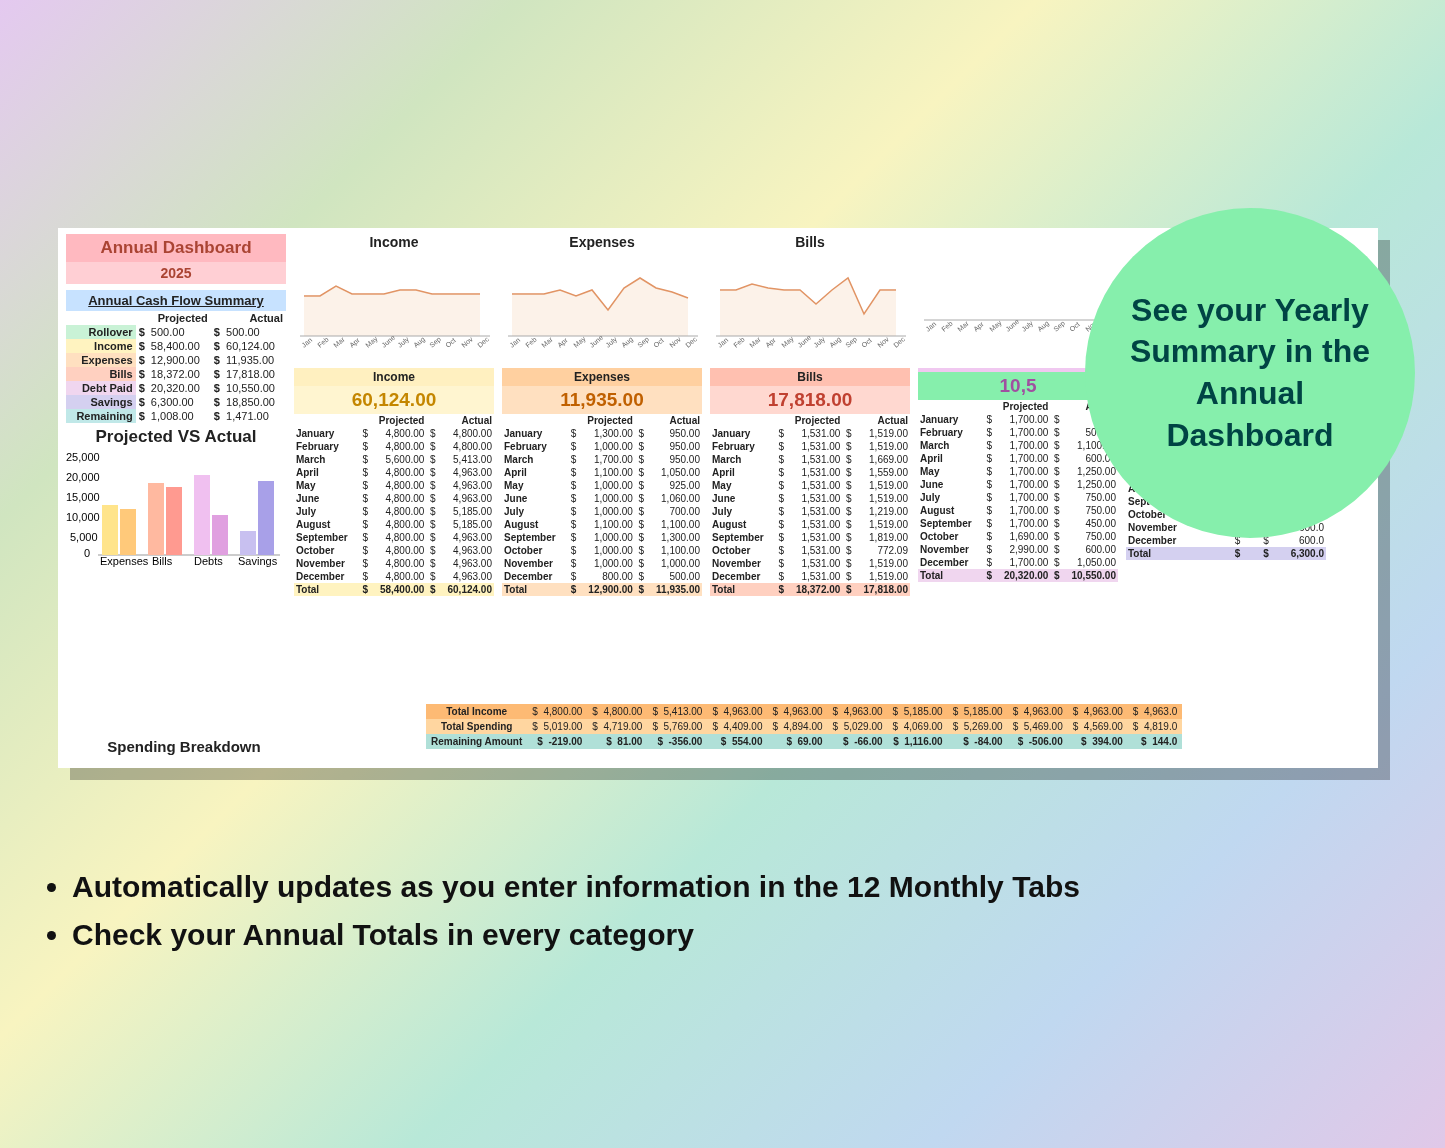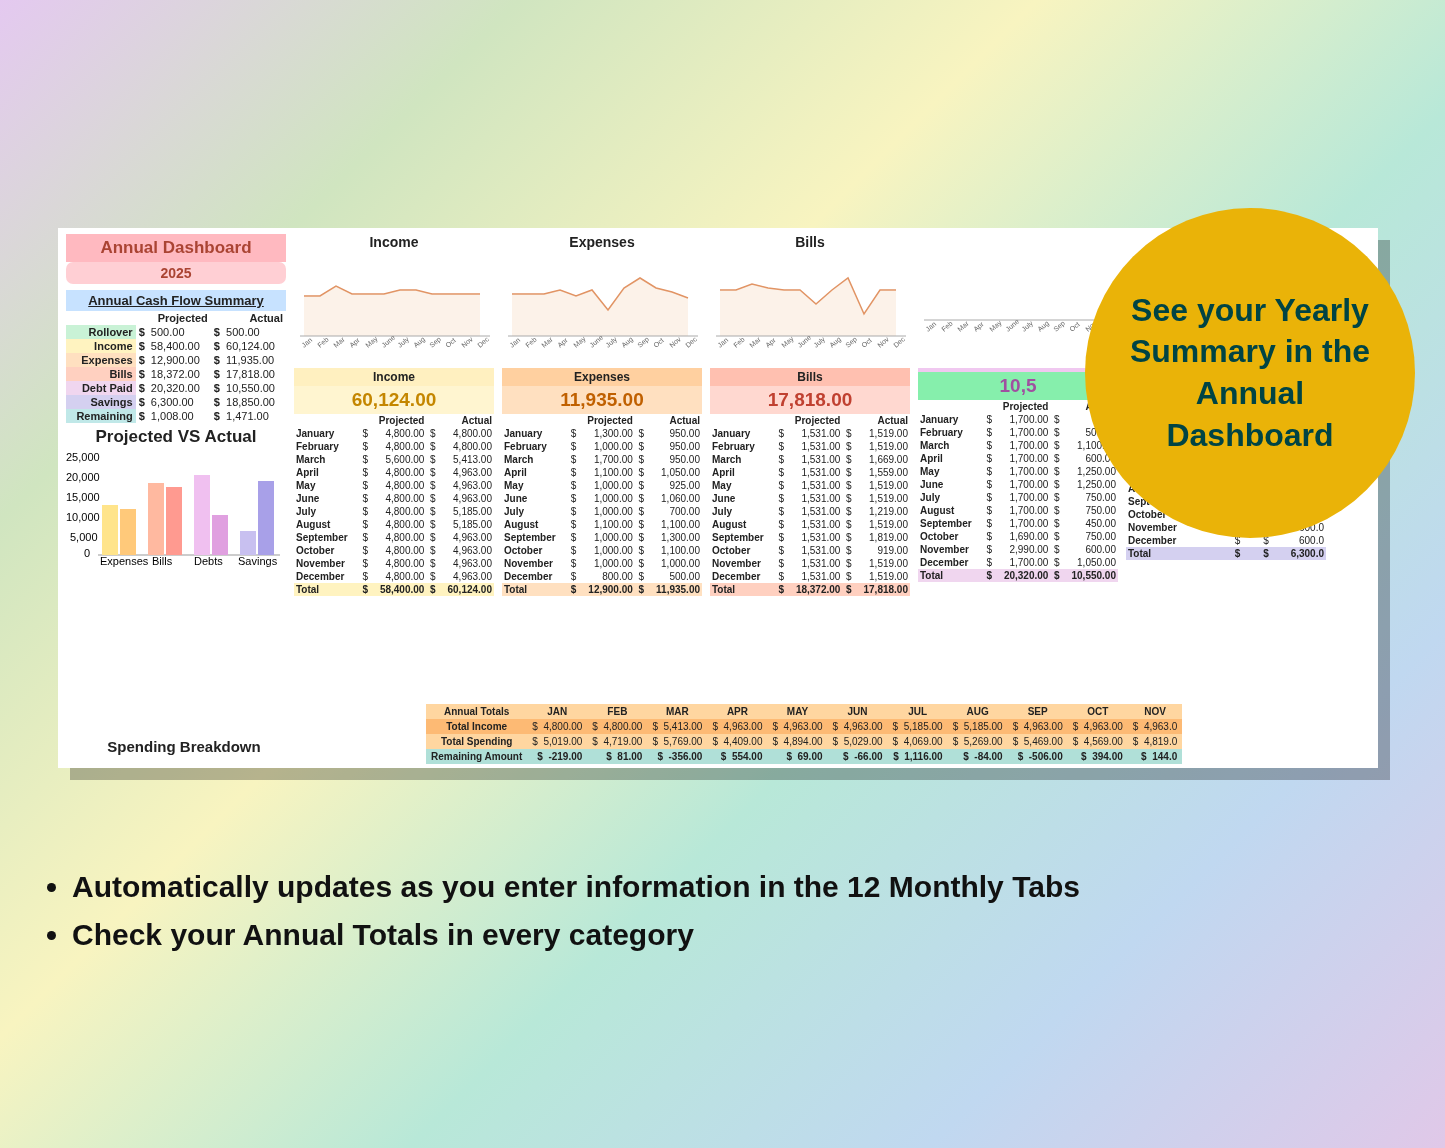--- a/index.html
+++ b/index.html
@@ -4,21 +4,21 @@
 <style>
   * { box-sizing: border-box; margin: 0; padding: 0; }
   body { font-family: Arial, Helvetica, sans-serif; width: 1445px; height: 1148px; position: relative; }
   .bg { width: 1445px; height: 1148px; background: linear-gradient(135deg,#e4c9f0 0%,#d0e5c0 20%,#f8f4c0 40%,#b8e8d8 60%,#c0d8f0 80%,#e0c8e8 100%); position: absolute; inset:0; }
   .title { font-size: 104px; font-weight: 800; text-align: center; padding-top: 34px; letter-spacing:-2px; color:#0a0a0a; }
   .card-shadow { position:absolute; left:70px; top:240px; width:1320px; height:540px; background:#0004; }
   .card { position:absolute; left:58px; top:228px; width:1320px; height:540px; background:#fff; overflow:hidden; font-size:11px; color:#222; }
 
   .left { position:absolute; left:8px; top:6px; width:220px; }
   .ad-title { background:#ffb9c0; text-align:center; font-weight:700; font-size:17px; padding:4px; color:#a43; }
-  .ad-year { background:#ffcfd4; text-align:center; font-weight:700; font-size:14px; padding:3px; color:#a43;border-radius:7px; }
+  .ad-year { background:#ffcfd4; text-align:center; font-weight:700; font-size:14px; padding:3px; color:#a43; }
   .acf-title { background:#c7e2ff; text-align:center; font-size:13px; padding:3px; font-weight:700;text-decoration:underline; }
   table.sm { width:100%; border-collapse:collapse; font-size:11px; }
   table.sm td { padding:1px 3px; }
   .lab { text-align:right; font-weight:700; }
   .rollover { background:#c9f2d6;margin-top:20px; } .income-r { background:#fff3c0; } .expenses-r { background:#ffe0c0; }
   .bills-r { background:#ffd0c0; } .debt-r { background:#f0d6ef; } .savings-r { background:#d4d0f0; }
   .remaining-r { background:#c0e8e8; font-weight:700; }
   .pvahd { text-align:center; font-weight:700; font-size:17px; margin-top:4px; }
 
   .chartbox { position:absolute; top:6px; width:200px; height:130px; }
@@ -36,21 +36,21 @@
   table.mt td.num, table.mt th.num { text-align:right; }
   tr.totalrow td { font-weight:700; }
 
   .annual { position:absolute; left:368px; top:476px; right:0; }
   table.atot { border-collapse:collapse; font-size:10px; }
   table.atot td, table.atot th { padding:2px 5px; text-align:right; white-space:nowrap; }
   table.atot th { text-align:center; font-weight:700; }
   .at-hd { background:#ffd6a0; } .at-inc { background:#fdba74; } .at-sp { background:#ffd6a0; }
   .at-rem { background:#b0e0d8; font-weight:700; }
 
-  .badge { position:absolute; right:30px; top:208px; width:330px; height:330px; border-radius:50%; background:#eab308; display:flex; align-items:center; justify-content:center; text-align:center; font-size:32px; font-weight:600; color:#044; line-height:1.3; padding:30px; }
+  .badge { position:absolute; right:30px; top:208px; width:330px; height:330px; border-radius:50%; background:#86efac; display:flex; align-items:center; justify-content:center; text-align:center; font-size:32px; font-weight:600; color:#044; line-height:1.3; padding:30px; }
   .bullets { position:absolute; left:72px; top:870px; font-size:30px; font-weight:700; color:#111; }
   .bullets li { margin-bottom:14px; }
   .spbr { position:absolute; left:26px; top:510px; text-align:center; width:200px; font-size:15px; font-weight:700; }
 </style>
 </head>
 <body>
 
 <div class="bg"></div>
 <div class="title">Annual Dashboard</div>
 
@@ -478,21 +478,21 @@
     <td class="num">$</td>
               <td class="num">1,531.00</td>
     <td class="num">$</td>
               <td class="num">1,819.00</td>
             </tr>
             <tr>
     <td style="font-weight:700">October</td>
     <td class="num">$</td>
               <td class="num">1,531.00</td>
     <td class="num">$</td>
-              <td class="num">919.00</td>
+              <td class="num">772.09</td>
             </tr>
             <tr>
     <td style="font-weight:700">November</td>
     <td class="num">$</td>
               <td class="num">1,531.00</td>
     <td class="num">$</td>
               <td class="num">1,519.00</td>
             </tr>
             <tr>
     <td style="font-weight:700">December</td>
@@ -735,34 +735,20 @@
             </tr>
     </tbody>
         </table>
       </div>
     </div>
 
   <div class="annual">
     <table class="atot" id="atot">
         <tbody>
           <tr>
-            <th class="at-hd" style="text-align:center">Annual Totals</th>
-            <th class="at-hd">JAN</th>
-            <th class="at-hd">FEB</th>
-            <th class="at-hd">MAR</th>
-            <th class="at-hd">APR</th>
-            <th class="at-hd">MAY</th>
-            <th class="at-hd">JUN</th>
-            <th class="at-hd">JUL</th>
-            <th class="at-hd">AUG</th>
-            <th class="at-hd">SEP</th>
-            <th class="at-hd">OCT</th>
-            <th class="at-hd">NOV</th>
-          </tr>
-          <tr>
             <td class="at-inc" style="text-align:center;font-weight:700">Total Income</td>
             <td class="at-inc">$&nbsp;&nbsp;4,800.00</td>
             <td class="at-inc">$&nbsp;&nbsp;4,800.00</td>
             <td class="at-inc">$&nbsp;&nbsp;5,413.00</td>
             <td class="at-inc">$&nbsp;&nbsp;4,963.00</td>
             <td class="at-inc">$&nbsp;&nbsp;4,963.00</td>
             <td class="at-inc">$&nbsp;&nbsp;4,963.00</td>
             <td class="at-inc">$&nbsp;&nbsp;5,185.00</td>
             <td class="at-inc">$&nbsp;&nbsp;5,185.00</td>
             <td class="at-inc">$&nbsp;&nbsp;4,963.00</td>

